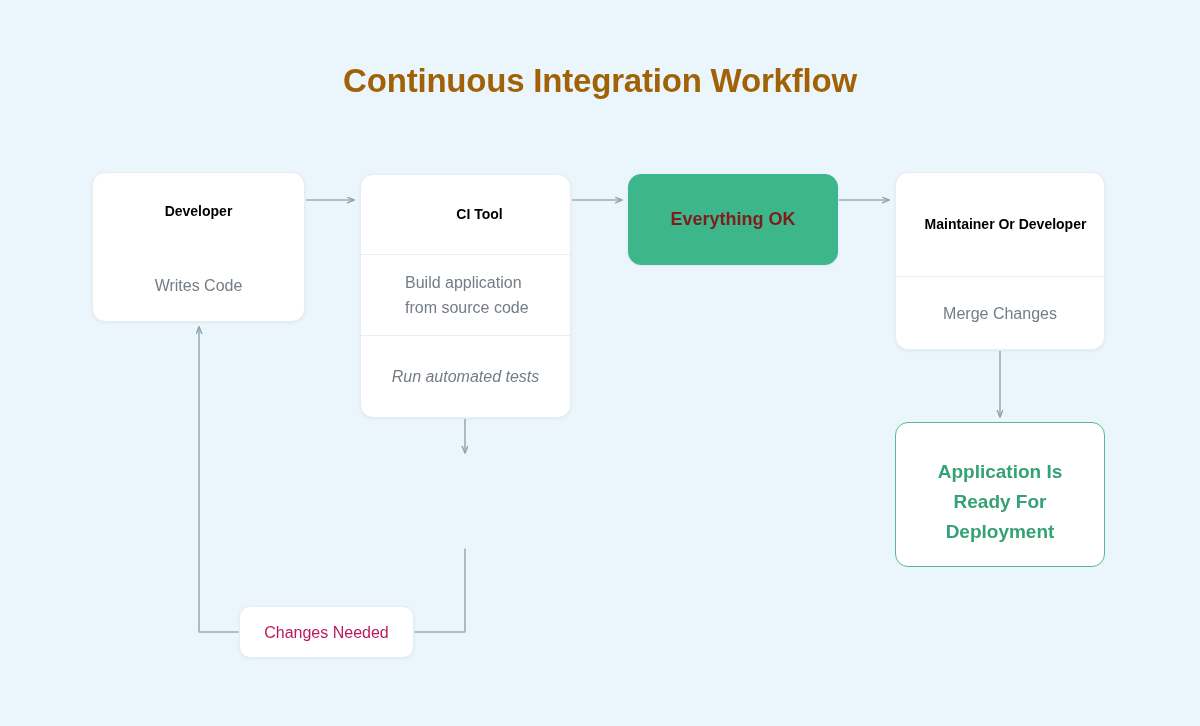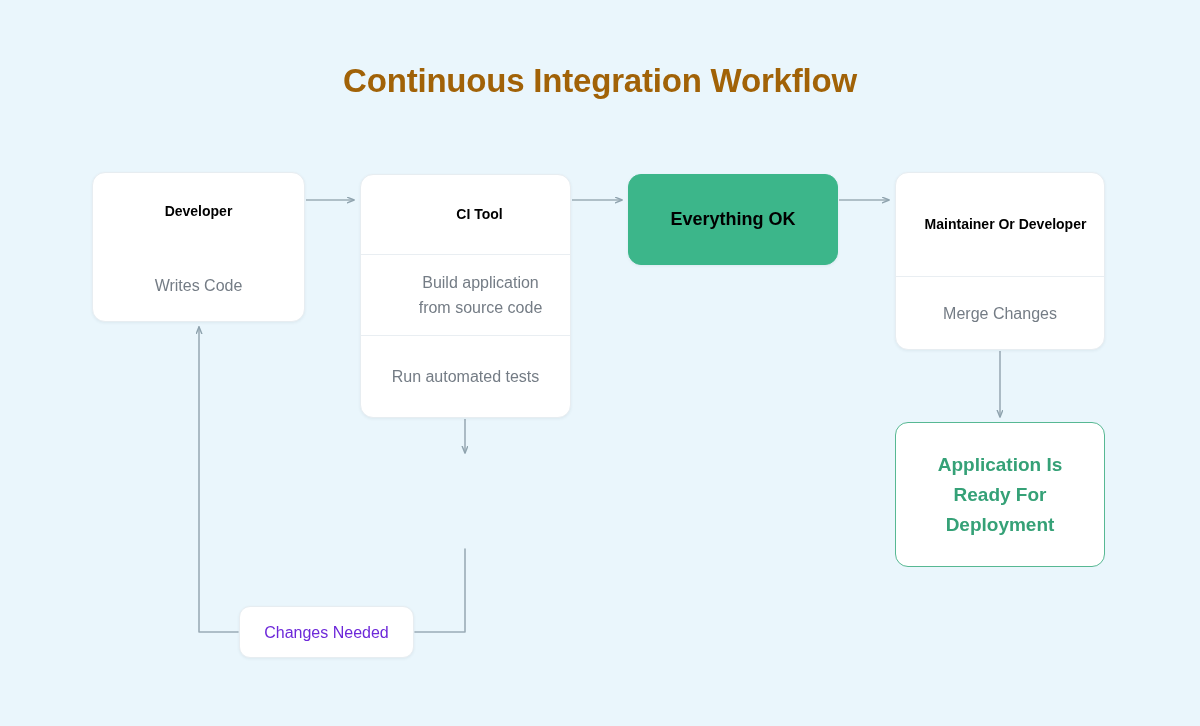--- a/index.html
+++ b/index.html
@@ -57,21 +57,20 @@
     text-align: center;
     line-height: 25px;
     display: flex;
     align-items: center;
     justify-content: center;
     flex: 0 0 auto;
   }
   .node .sect {
     font-size: 16px;
     color: #747c85;
-    text-align: center;
     line-height: 25px;
     display: flex;
     align-items: center;
     justify-content: center;
     padding: 0 14px;
     flex: 1 1 auto;
   }
   .node .sect.divided {
     border-top: 1px solid #e9eef2;
   }
@@ -82,32 +81,32 @@
   }
   #node-developer .head { height: 76px; }
   #node-developer .sect { height: 74px; }
 
   
   #node-citool {
     left: 360px; top: 174px; width: 211px; height: 244px;
   }
   #node-citool .head { height: 79px; padding-left: 28px; }
   #node-citool .sect-build { height: 82px; padding-left: 44px; }
-  #node-citool .sect-tests { height: 83px; }
+  #node-citool .sect-tests { height: 83px; font-style: italic; }
 
   
   #node-everything-ok {
     left: 628px; top: 174px; width: 210px; height: 91px;
     background: #3cb68a;
     border: 1px solid #3cb68a;
     align-items: center;
     justify-content: center;
   }
   #node-everything-ok .head {
-    color: #000000;
+    color: #7f1d1d;
     height: 100%;
     width: 100%;
     font-size: 18px;
   }
 
   
   #node-maintainer {
     left: 895px; top: 172px; width: 210px; height: 178px;
   }
   #node-maintainer .head { height: 103px; margin-left: 11px; }
@@ -129,32 +128,32 @@
   #node-ready {
     left: 895px; top: 422px; width: 210px; height: 145px;
     border: 1.5px solid #57b893;
     box-shadow: none;
   }
   #node-ready .head {
     color: #35a177;
     height: 100%;
     font-size: 19px;
     line-height: 30px;
-    padding: 0 18px;
+    padding: 7px 18px;
   }
 
   
   #node-changes {
     left: 239px; top: 606px; width: 175px; height: 52px;
     border-radius: 11px;
   }
   #node-changes .sect {
     height: 100%;
     font-size: 16px;
-    color: #6d28d9;
+    color: #be185d;
   }
 </style>
 </head>
 <body>
 
 <div id="canvas">
 
   <div class="page-title">Continuous Integration Workflow</div>
 
   <svg id="edge-layer" viewBox="0 0 1200 726" width="1200" height="726">

